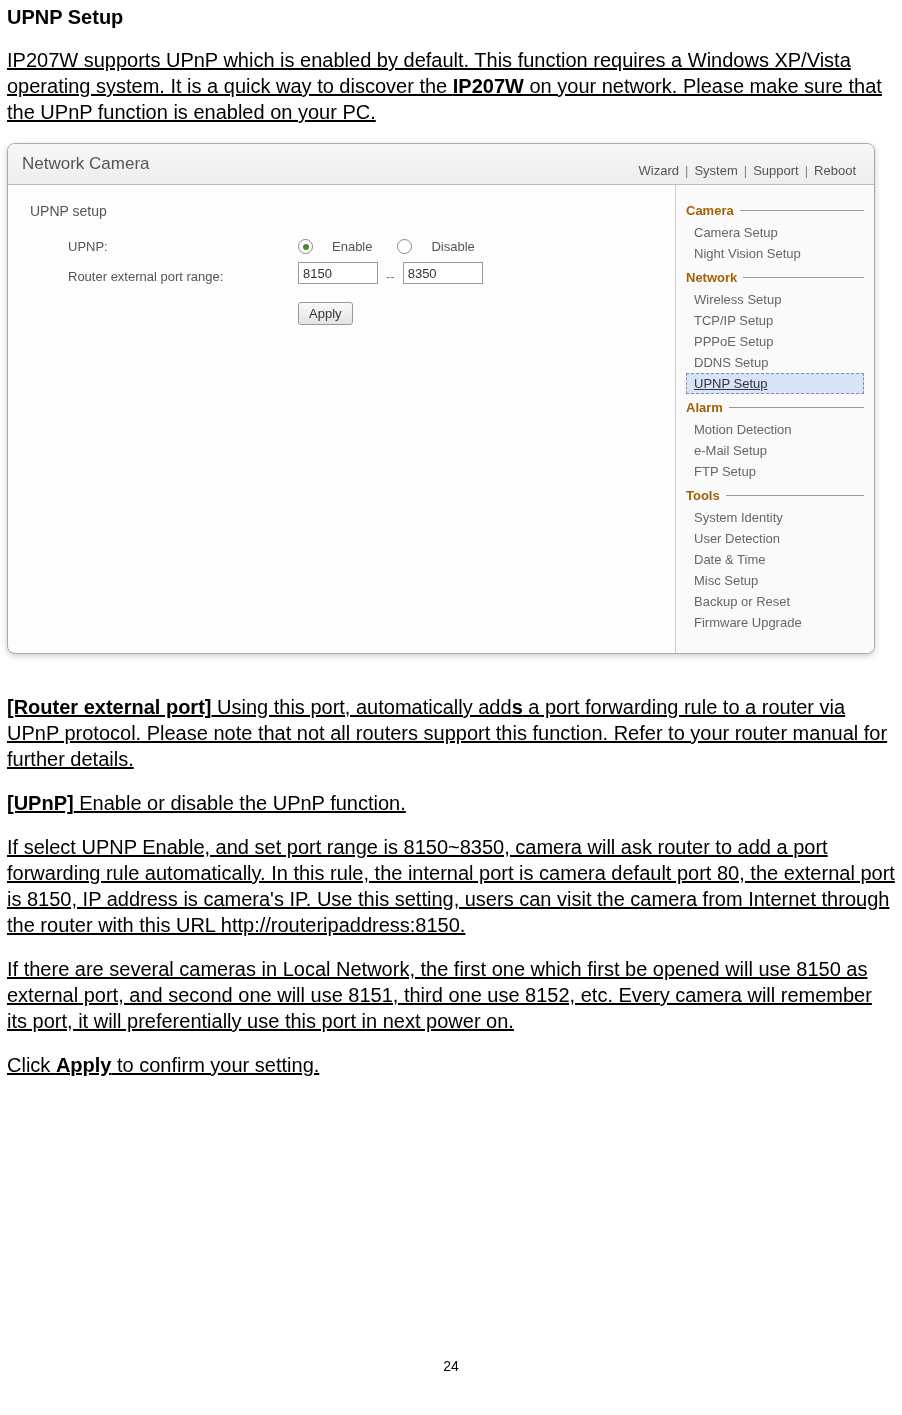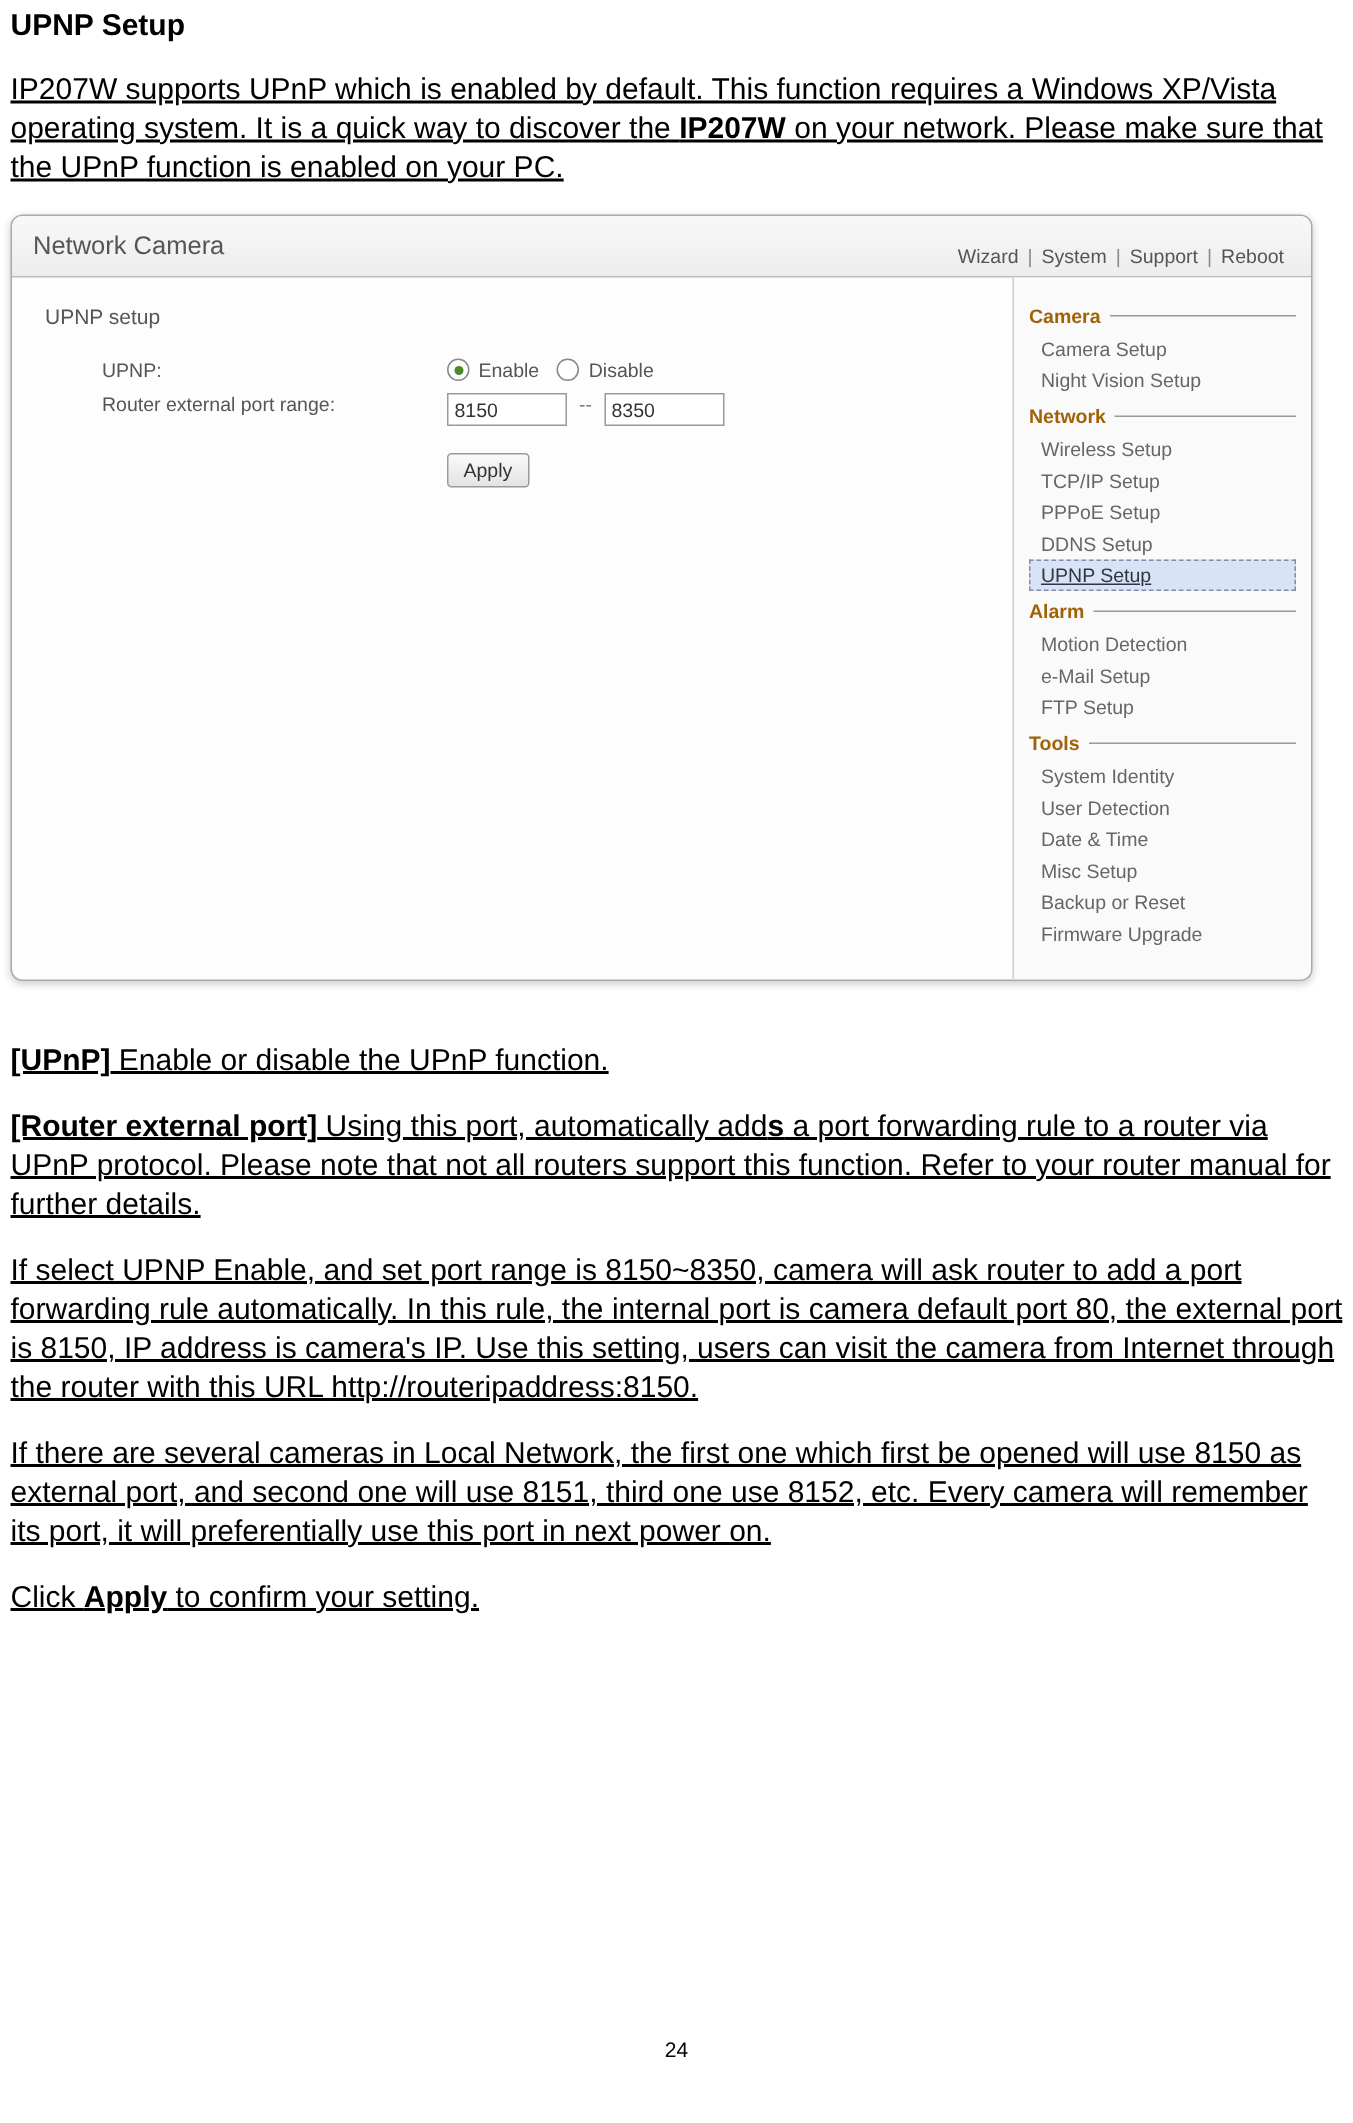--- a/index.html
+++ b/index.html
@@ -69,33 +69,33 @@
       padding: 18px 20px;
     }
     .section-title {
       font-size: 14px;
       color: #555;
       margin-bottom: 20px;
       padding-left: 2px;
     }
     .form-row {
       display: flex;
-      align-items: flex-start;
+      align-items: flex-end;
       margin-bottom: 8px;
       padding-left: 40px;
     }
     .form-label {
       width: 230px;
       font-size: 13px;
       color: #555;
     }
     .radio-group {
       display: flex;
       align-items: center;
-      gap: 6px;
+      gap: 19px;
       font-size: 13px;
       color: #555;
     }
     .radio {
       width: 13px;
       height: 13px;
       border: 1px solid #888;
       border-radius: 50%;
       display: inline-flex;
       align-items: center;
@@ -231,25 +231,25 @@
         <div class="side-item">User Detection</div>
         <div class="side-item">Date &amp; Time</div>
         <div class="side-item">Misc Setup</div>
         <div class="side-item">Backup or Reset</div>
         <div class="side-item">Firmware Upgrade</div>
       </div>
     </div>
   </div>
 
   <p>
+    <span class="bold">[Router external port]</span><span> Using this port, automatically add</span><span class="bold">s</span><span> a port forwarding rule to a router via UPnP protocol. Please note that not all routers support this function. Refer to your router manual for further details.</span>
+  </p>
+
+  <p>
     <span class="bold">[UPnP]</span><span> Enable or disable the UPnP function.</span>
-  </p>
-
-  <p>
-    <span class="bold">[Router external port]</span><span> Using this port, automatically add</span><span class="bold">s</span><span> a port forwarding rule to a router via UPnP protocol. Please note that not all routers support this function. Refer to your router manual for further details.</span>
   </p>
 
   <p>
     <span>If select UPNP Enable, and set port range is 8150~8350, camera will ask router to add a port forwarding rule automatically. In this rule, the internal port is camera default port 80, the external port is 8150, IP address is camera's IP. Use this setting, users can visit the camera from Internet through the router with this URL </span><a class="url">http://routeripaddress:8150</a><span>.</span>
   </p>
 
   <p>If there are several cameras in Local Network, the first one which first be opened will use 8150 as external port, and second one will use 8151, third one use 8152, etc. Every camera will remember its port, it will preferentially use this port in next power on.</p>
 
   <p>
     <span>Click </span><span class="bold">Apply</span><span> to confirm your setting.</span>

